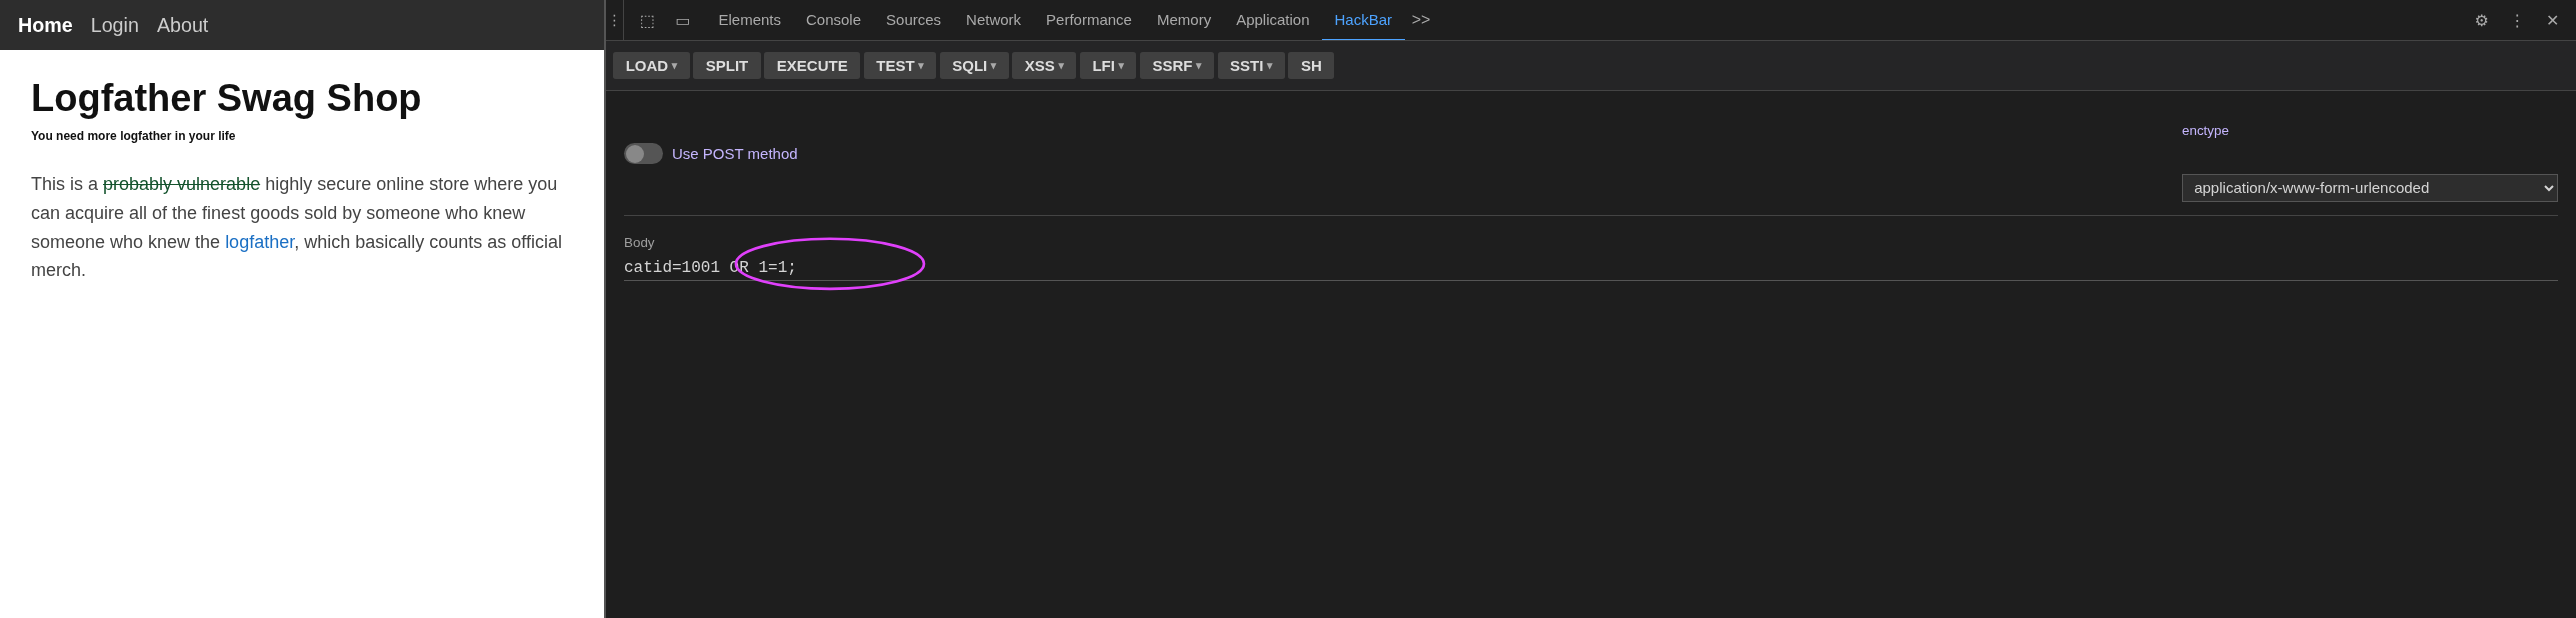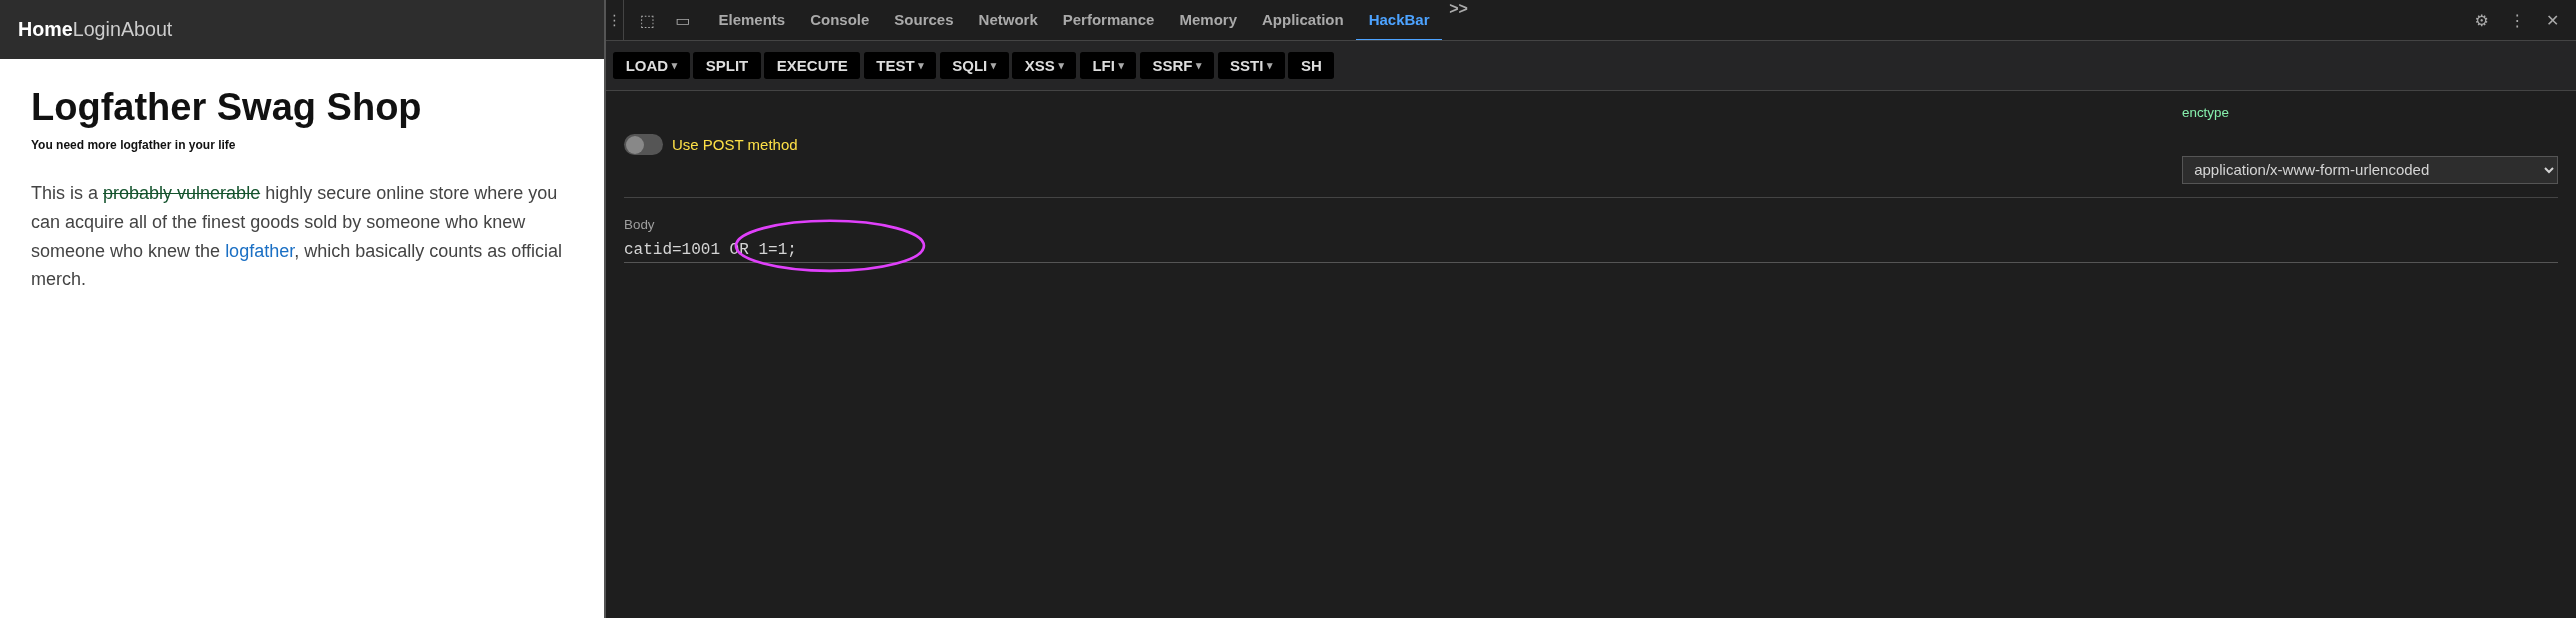--- a/index.html
+++ b/index.html
@@ -10,24 +10,25 @@
       width: 604px;
       height: 618px;
       background: #1e1e1e;
       display: flex;
       flex-direction: column;
       flex-shrink: 0;
     }
 
     .browser-nav {
       background: #2d2d2d;
-      height: 59px;
+      height: 50px;
       display: flex;
       align-items: center;
       padding: 0 18px;
+      gap: 18px;
       flex-shrink: 0;
     }
 
     .nav-link {
       color: #ccc;
       font-size: 19.7px;
       text-decoration: none;
       cursor: pointer;
     }
 
@@ -115,23 +116,23 @@
       align-items: center;
       justify-content: center;
       color: #aaa;
       font-size: 16px;
       cursor: pointer;
       border-radius: 2.7px;
     }
 
     .devtools-tabs {
       display: flex;
+      align-items: center;
       flex: 1;
       height: 100%;
-      font-weight: bold;
     }
 
     .devtools-tab {
       padding: 0 12.5px;
       height: 100%;
       display: flex;
       align-items: center;
       color: #aaa;
       font-size: 15px;
       cursor: pointer;
@@ -167,21 +168,21 @@
       align-items: center;
       padding: 0 7.2px;
       gap: 3.6px;
       border-bottom: 0.9px solid #444;
       flex-shrink: 0;
       overflow-x: auto;
     }
 
     .hackbar-btn {
       padding: 5.4px 12.5px;
-      background: #000000;
+      background: #404040;
       color: #ddd;
       font-size: 15px;
       font-weight: bold;
       border: none;
       cursor: pointer;
       border-radius: 2.7px;
       white-space: nowrap;
       display: flex;
       align-items: center;
       gap: 3.6px;
@@ -251,35 +252,36 @@
       height: 18px;
       background: #888;
       border-radius: 50%;
       position: absolute;
       top: 1.8px;
       left: 1.8px;
       transition: left 0.2s;
     }
 
     .toggle-label {
-      color: #fde047;
+      color: #c4b5fd;
       font-size: 15px;
     }
 
     .enctype-container {
       display: flex;
       flex-direction: column;
       gap: 3.6px;
       margin-left: auto;
       min-width: 376px;
     }
 
     .enctype-label {
-      color: #86efac;
+      color: #c4b5fd;
       font-size: 13.4px;
+      margin-top: 18px;
     }
 
     .enctype-select {
       background: #2d2d2d;
       color: #d4d4d4;
       border: 0.9px solid #555;
       font-size: 15px;
       padding: 3.6px 7.2px;
       width: 100%;
       outline: none;

